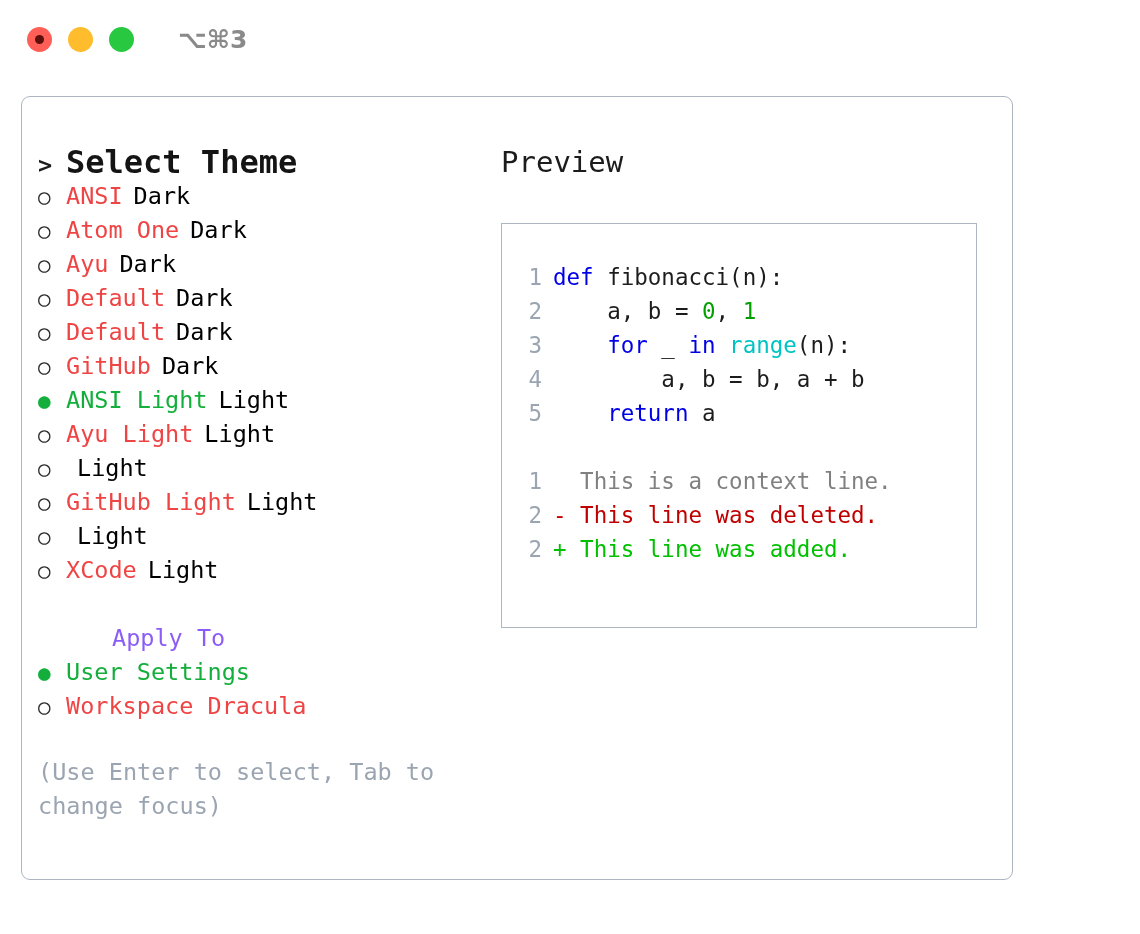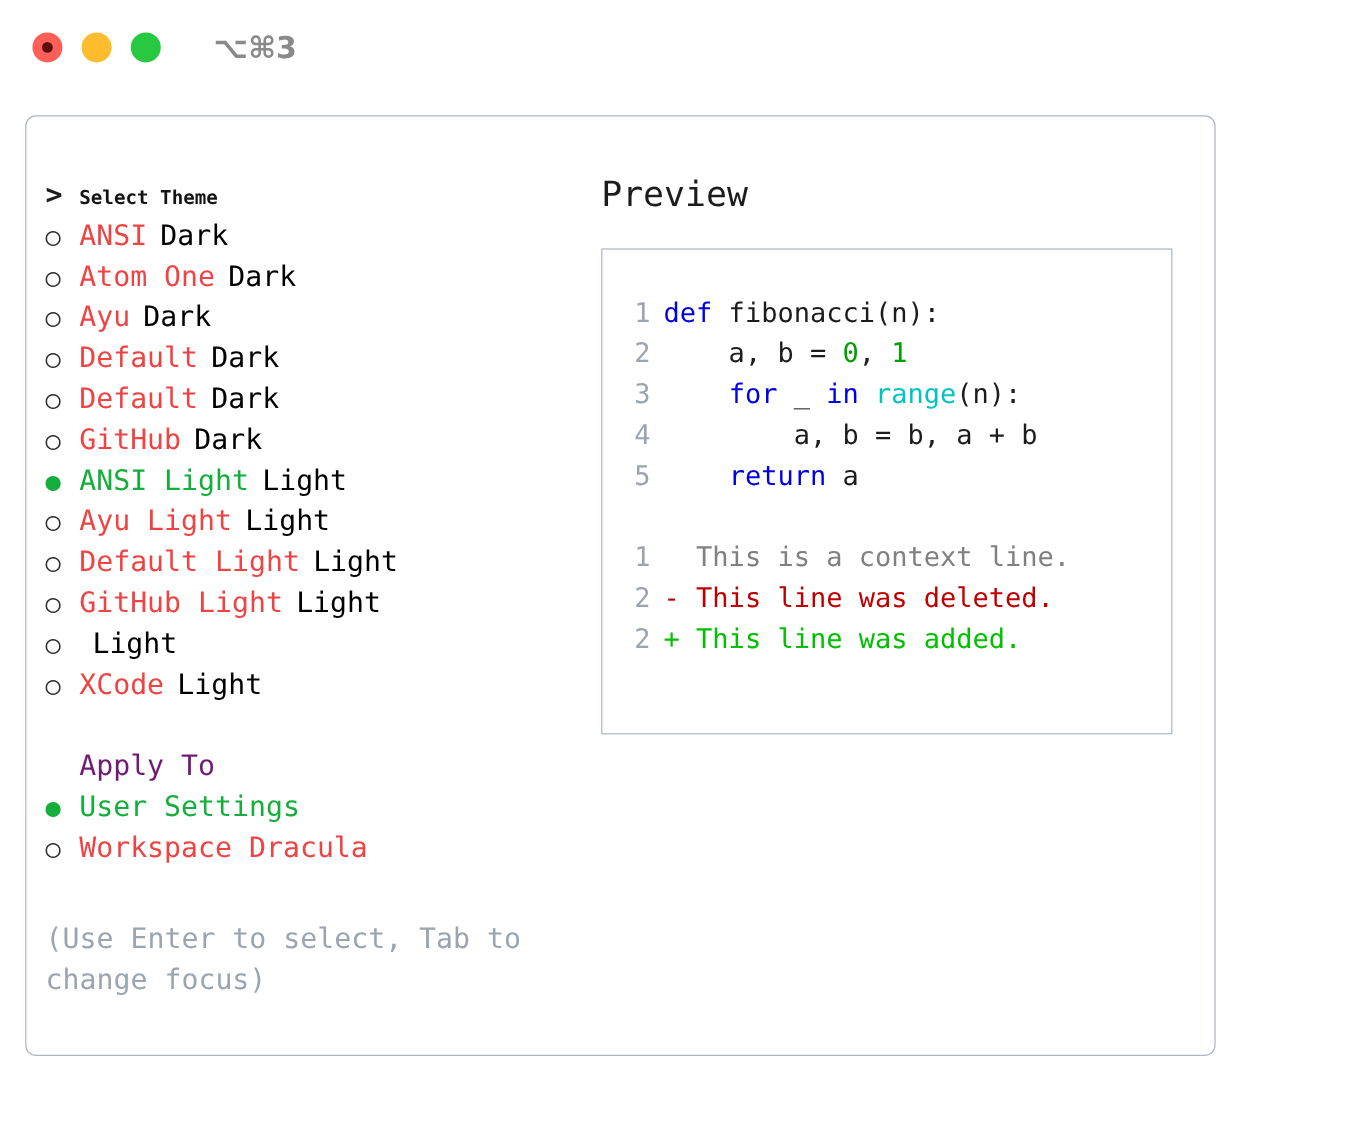--- a/index.html
+++ b/index.html
@@ -110,44 +110,44 @@
     font-size: 23.5px;
     font-weight: bold;
     color: #1c1c1c;
   }
   .marker.hollow { color: #2b2b2b; }
   .marker.filled { color: #14ae3c; }
 
   .header-row .label {
     font-weight: bold;
     color: #141414;
-    font-size: 16px;
+    font-size: 32px;
   }
 
   .label { color: #ef4444; }
   .label.selected { color: #14ae3c; }
   .variant {
     color: #000000;
     margin-left: 11px;
   }
 
   .spacer-row { height: 34px; }
 
   .section-head {
     display: flex;
     align-items: baseline;
     height: 34px;
     line-height: 34px;
     font-size: 23.5px;
     white-space: pre;
   }
-  .section-head .label { color: #701a75; }
+  .section-head .label { color: #8b5cf6; margin-left: 46px; }
 
   .hint {
-    margin-top: 42px;
+    margin-top: 32px;
     color: #9aa5b1;
     font-size: 23.5px;
     line-height: 34px;
     width: 420px;
     white-space: pre-wrap;
   }
 
   
   .right-col {
     position: absolute;
@@ -155,21 +155,21 @@
     top: 48px;
     width: 495px;
   }
   .preview-title {
     font-size: 29px;
     color: #1c1c1c;
     line-height: 34px;
     height: 34px;
   }
   .preview-box {
-    margin-top: 28px;
+    margin-top: 44px;
     width: 476px;
     height: 405px;
     box-sizing: border-box;
     border: 1.5px solid #aeb6c2;
     background: #ffffff;
     padding: 36px 14px 0 0;
   }
   .code {
     font-size: 22.5px;
     line-height: 34px;
@@ -216,21 +216,21 @@
 
         <div id="theme-items">
             <div class="row"><span class="marker hollow">○</span><span class="label">ANSI</span><span class="variant">Dark</span></div>
             <div class="row"><span class="marker hollow">○</span><span class="label">Atom One</span><span class="variant">Dark</span></div>
             <div class="row"><span class="marker hollow">○</span><span class="label">Ayu</span><span class="variant">Dark</span></div>
             <div class="row"><span class="marker hollow">○</span><span class="label">Default</span><span class="variant">Dark</span></div>
             <div class="row"><span class="marker hollow">○</span><span class="label">Default</span><span class="variant">Dark</span></div>
             <div class="row"><span class="marker hollow">○</span><span class="label">GitHub</span><span class="variant">Dark</span></div>
             <div class="row"><span class="marker filled">●</span><span class="label selected">ANSI Light</span><span class="variant">Light</span></div>
             <div class="row"><span class="marker hollow">○</span><span class="label">Ayu Light</span><span class="variant">Light</span></div>
-            <div class="row"><span class="marker hollow">○</span><span class="label">Default Light</span><span class="variant">Light</span></div>
+            <div class="row"><span class="marker hollow">○</span><span class="variant">Light</span></div>
             <div class="row"><span class="marker hollow">○</span><span class="label">GitHub Light</span><span class="variant">Light</span></div>
             <div class="row"><span class="marker hollow">○</span><span class="variant">Light</span></div>
             <div class="row"><span class="marker hollow">○</span><span class="label">XCode</span><span class="variant">Light</span></div>
           </div>
 
         <div class="spacer-row"></div>
 
         <div class="section-head">
           <span class="marker"></span>
           <span class="label">Apply To</span>

